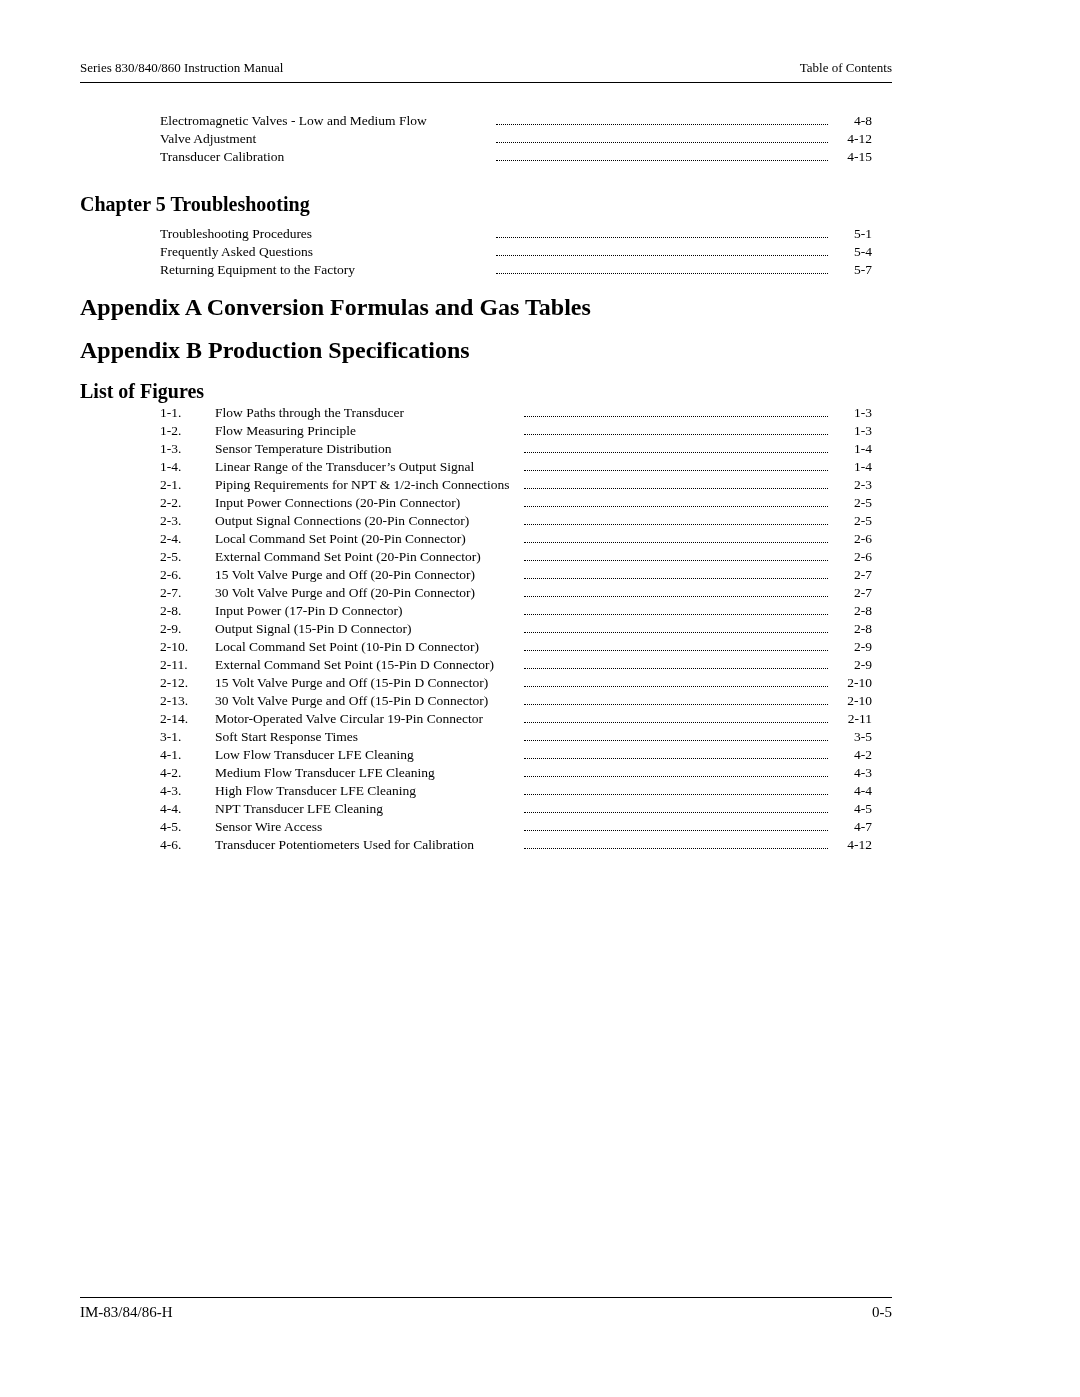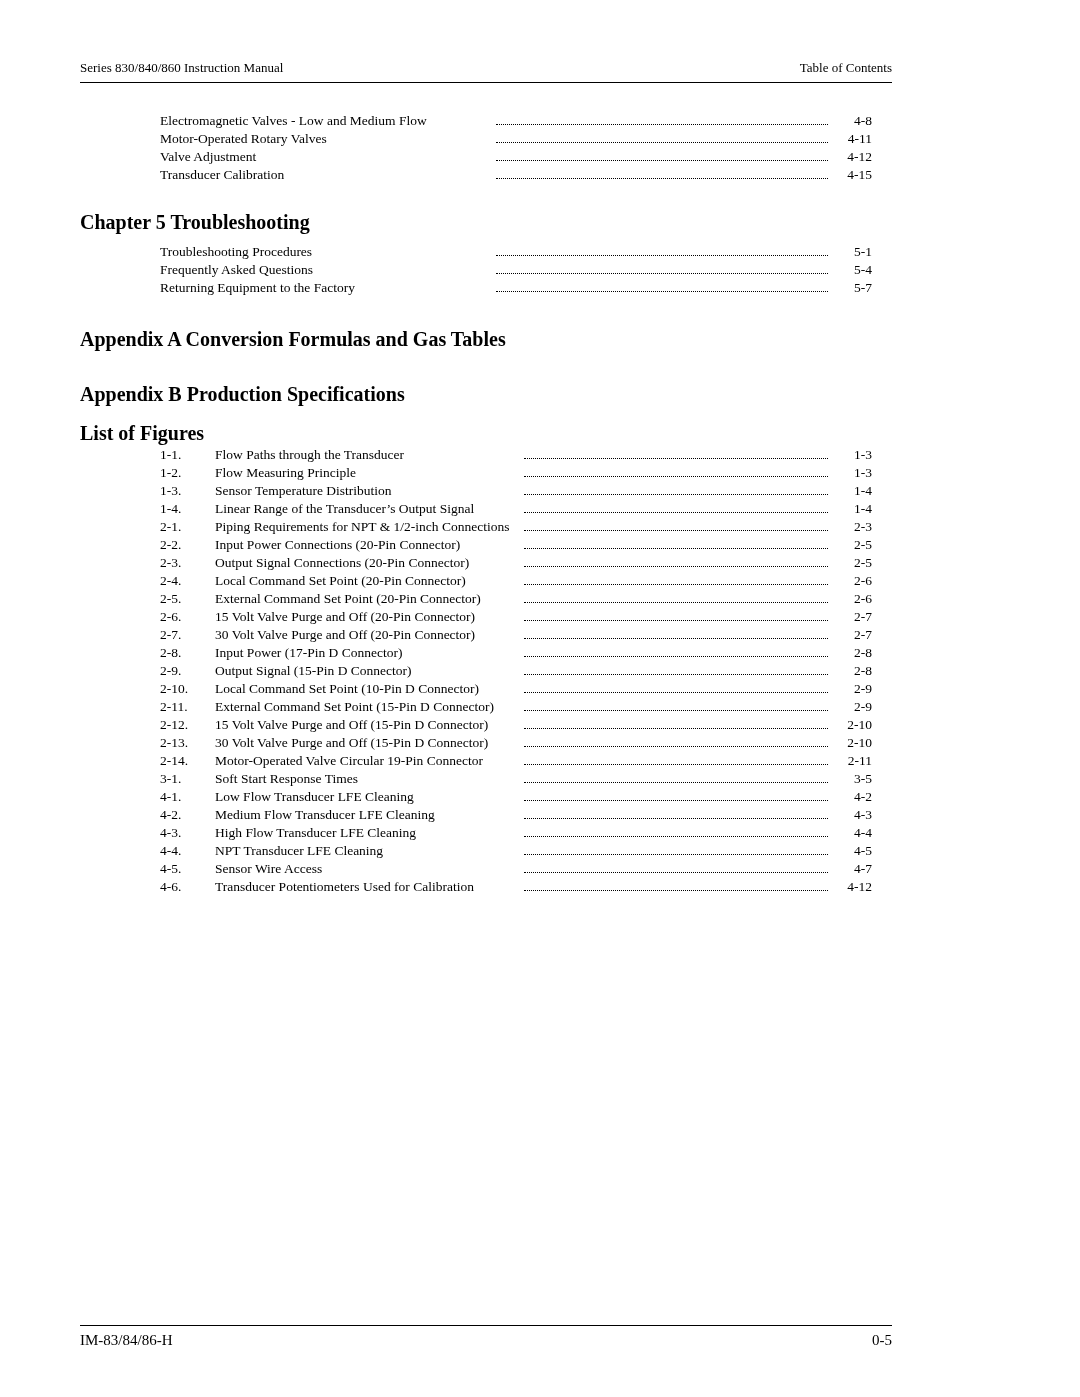--- a/index.html
+++ b/index.html
@@ -14,21 +14,21 @@
       font-size: 14px;
       color: #000;
       width: 1080px;
       min-height: 1397px;
       position: relative;
     }
 
     .page {
       width: 972px;
       min-height: 1397px;
-      padding: 60px 80px 48px 80px;
+      padding: 60px 80px 76px 80px;
       position: relative;
       display: flex;
       flex-direction: column;
     }
 
     .header {
       display: flex;
       justify-content: space-between;
       align-items: flex-start;
       border-bottom: 1.5px solid #000;
@@ -76,23 +76,23 @@
     }
 
     .chapter-heading {
       font-size: 20px;
       font-weight: bold;
       margin-top: 28px;
       margin-bottom: 10px;
     }
 
     .appendix-heading {
-      font-size: 20px;
+      font-size: 24px;
       font-weight: bold;
-      margin-top: 32px;
+      margin-top: 16px;
       margin-bottom: 4px;
     }
 
     .section-heading {
       font-size: 20px;
       font-weight: bold;
       margin-top: 16px;
       margin-bottom: 2px;
     }
 
@@ -151,25 +151,20 @@
 
   <div class="content">
 
     <div class="toc-section-entries" id="intro-entries">
         <div class="toc-entry">
       <span class="title">Electromagnetic Valves - Low and Medium Flow</span>
       <span class="dots"></span>
       <span class="page-num">4-8</span>
     </div>
         <div class="toc-entry">
-      <span class="title">Motor-Operated Rotary Valves</span>
-      <span class="dots"></span>
-      <span class="page-num">4-11</span>
-    </div>
-        <div class="toc-entry">
       <span class="title">Valve Adjustment</span>
       <span class="dots"></span>
       <span class="page-num">4-12</span>
     </div>
         <div class="toc-entry">
       <span class="title">Transducer Calibration</span>
       <span class="dots"></span>
       <span class="page-num">4-15</span>
     </div>
       </div>

